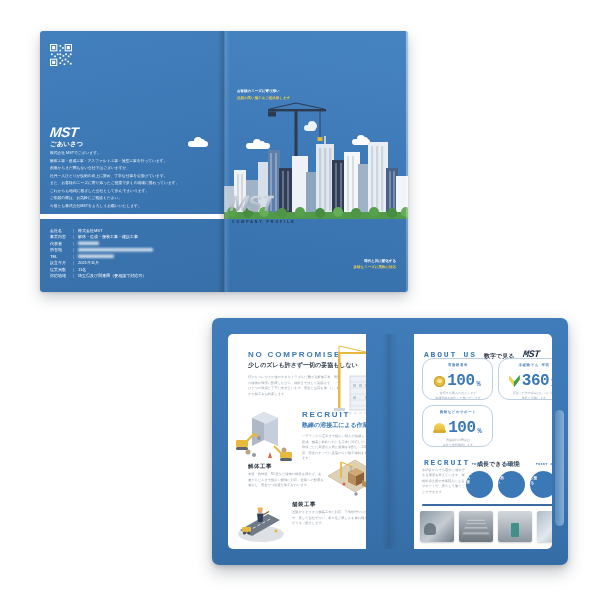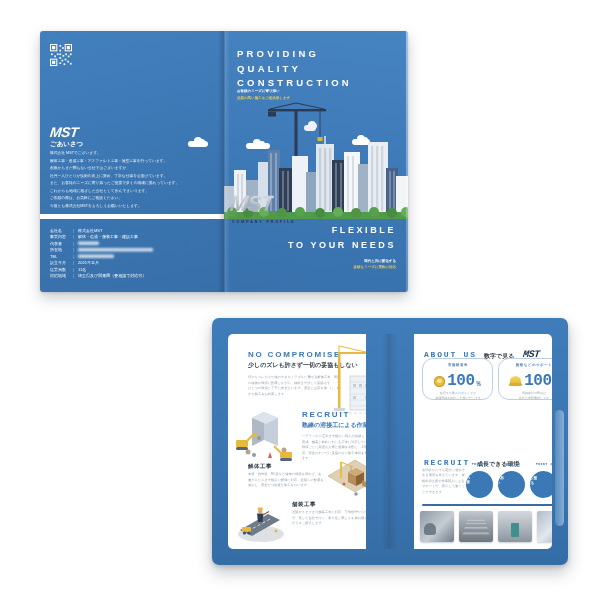--- a/index.html
+++ b/index.html
@@ -235,25 +235,20 @@
             <span class="info-label">従業員数</span><span class="info-sep">|</span><span class="info-value">11名</span>
           </div>
 
           <div class="info-row">
             <span class="info-label">対応地域</span><span class="info-sep">|</span><span class="info-value">埼玉県及び関東圏（要相談で対応可）</span>
           </div>
         </div>
     </div>
 
     <div class="panel front-cover">
-      <div class="fc-headline">
-        <div>PROVIDING</div>
-        <div>QUALITY</div>
-        <div>CONSTRUCTION</div>
-      </div>
       <div class="fc-sub tiny">
         <div class="l1">お客様のニーズに寄り添い</div>
         <div class="l2">品質の高い施工をご提供致します</div>
       </div>
 
       <div class="cloud" style="left:22px; top:112px; width:24px;"></div>
       <div class="cloud" style="left:128px; top:108px; width:18px;"></div>
       <div class="cloud" style="left:80px; top:94px; width:12px; opacity:.9;"></div>
 
       <svg class="skyline" viewBox="0 0 184 118">
@@ -319,24 +314,20 @@
             <circle cx="132" cy="112" r="5" fill="#4f9447"></circle>
           <circle cx="150" cy="111" r="5" fill="#57a04e"></circle>
             <circle cx="168" cy="112" r="5" fill="#488c41"></circle>
           <circle cx="182" cy="111" r="5" fill="#66ad58"></circle>
         </g>
       </svg>
 
       <div class="fc-logo">MST</div>
       <div class="fc-logo-sub tiny">COMPANY PROFILE</div>
 
-      <div class="fc-tagline">
-        <div>FLEXIBLE</div>
-        <div>TO YOUR NEEDS</div>
-      </div>
       <div class="fc-tagsub tiny-r">
         <div class="l1">時代と共に変化する</div>
         <div class="l2">多様なニーズに柔軟に対応</div>
       </div>
     </div>
 
     <div class="top-fold"></div>
     <div class="cover-edge"></div>
   </div>
 
@@ -445,20 +436,30 @@
             <div class="stat-label tiny-c">有資格者率</div>
             <div class="stat-main">
               <span class="icon-medal"></span>
               <span class="stat-value">100</span>
               <span class="stat-unit">%</span>
             </div>
             <div class="stat-note tiny-c">在籍する職人のほとんどが
 各種資格を取得して働いています</div>
           </div>
 
+          <div class="stat-card">
+            <div class="stat-label tiny-c">未経験でも 年収</div>
+            <div class="stat-main">
+              <span class="icon-wakaba"></span>
+              <span class="stat-value">360</span>
+              <span class="stat-unit">万</span>
+            </div>
+            <div class="stat-note tiny-c">頑張った分の成果はしっかりと
+年収に反映します</div>
+          </div>
 
 
           <div class="stat-card">
             <div class="stat-label tiny-c">資格などのサポート</div>
             <div class="stat-main">
               <span class="icon-helmet"></span>
               <span class="stat-value">100</span>
               <span class="stat-unit">%</span>
             </div>
             <div class="stat-note tiny-c">資格取得の費用は

